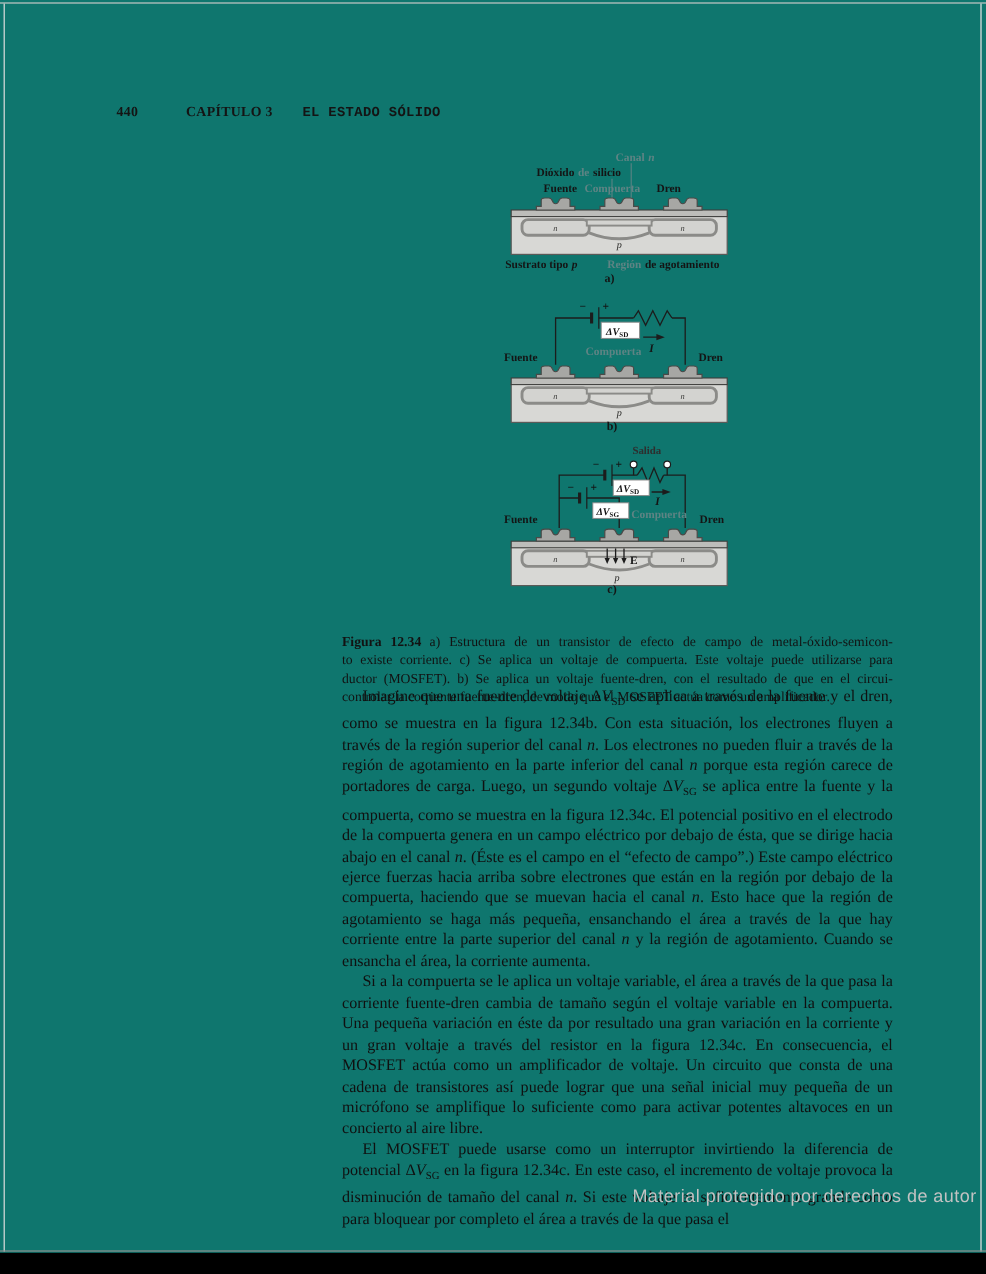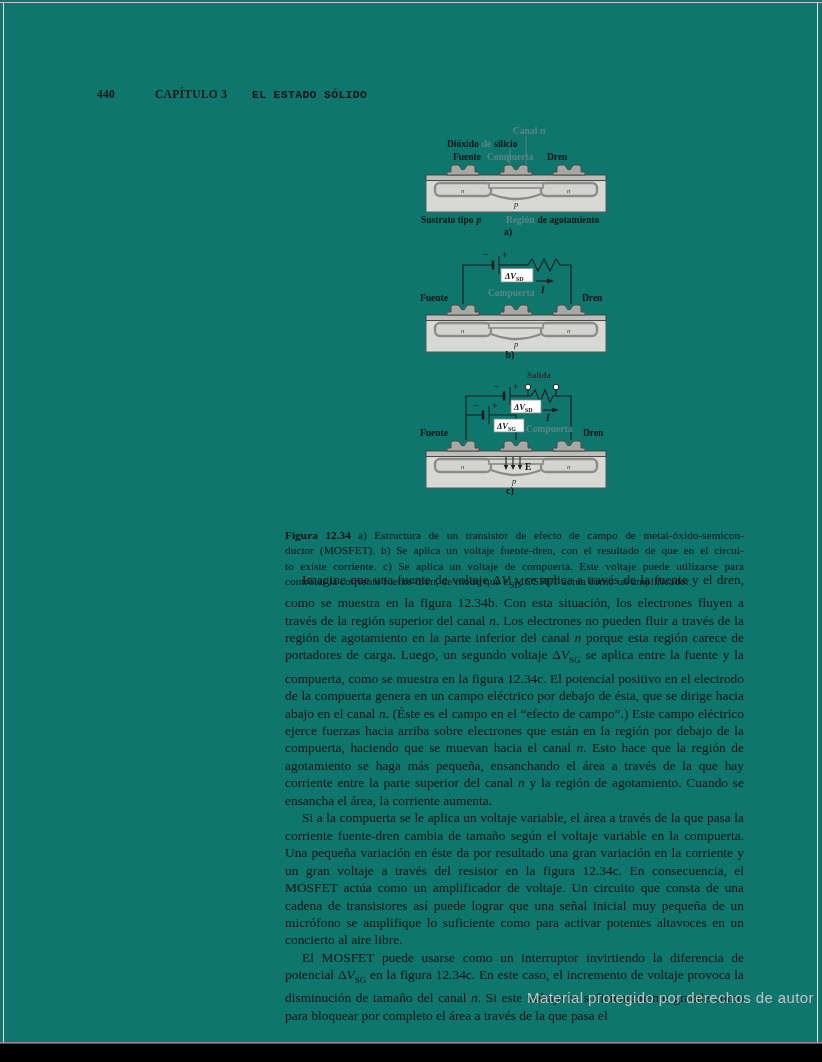--- a/index.html
+++ b/index.html
@@ -210,22 +210,22 @@
       <polygon class="arrow" points="103,104 100.8,99 105.2,99"></polygon>
       <line class="wire" x1="110" y1="91" x2="110" y2="100"></line>
       <polygon class="arrow" points="110,104 107.8,99 112.2,99"></polygon>
     </g>
     <text class="elab" x="115" y="104">E</text>
     <text class="tag" x="100" y="128" text-anchor="middle">c)</text>
   </svg>
 
   <div class="caption">
     <div class="cap-line"><span class="cap-bold">Figura 12.34</span><span>a) Estructura de un transistor de efecto de campo de metal-óxido-semicon-</span></div>
+    <div class="cap-line">to existe corriente. c) Se aplica un voltaje de compuerta. Este voltaje puede utilizarse para</div>
     <div class="cap-line">ductor (MOSFET). b) Se aplica un voltaje fuente-dren, con el resultado de que en el circui-</div>
-    <div class="cap-line">to existe corriente. c) Se aplica un voltaje de compuerta. Este voltaje puede utilizarse para</div>
     <div class="cap-line last">controlar la corriente fuente-dren, de modo que el MOSFET actúa como un amplificador.</div>
   </div>
 
   <div class="body-text">
     <p>Imagine que una fuente de voltaje Δ<i>V</i><sub>SD</sub> se aplica a través de la fuente y el dren, como se muestra en la figura 12.34b. Con esta situación, los electrones fluyen a través de la región superior del canal <i>n</i>. Los electrones no pueden fluir a través de la región de agotamiento en la parte inferior del canal <i>n</i> porque esta región carece de portadores de carga. Luego, un segundo voltaje Δ<i>V</i><sub>SG</sub> se aplica entre la fuente y la compuerta, como se muestra en la figura 12.34c. El potencial positivo en el electrodo de la compuerta genera en un campo eléctrico por debajo de ésta, que se dirige hacia abajo en el canal <i>n</i>. (Éste es el campo en el “efecto de campo”.) Este campo eléctrico ejerce fuerzas hacia arriba sobre electrones que están en la región por debajo de la compuerta, haciendo que se muevan hacia el canal <i>n</i>. Esto hace que la región de agotamiento se haga más pequeña, ensanchando el área a través de la que hay corriente entre la parte superior del canal <i>n</i> y la región de agotamiento. Cuando se ensancha el área, la corriente aumenta.</p>
     <p>Si a la compuerta se le aplica un voltaje variable, el área a través de la que pasa la corriente fuente-dren cambia de tamaño según el voltaje variable en la compuerta. Una pequeña variación en éste da por resultado una gran variación en la corriente y un gran voltaje a través del resistor en la figura 12.34c. En consecuencia, el MOSFET actúa como un amplificador de voltaje. Un circuito que consta de una cadena de transistores así puede lograr que una señal inicial muy pequeña de un micrófono se amplifique lo suficiente como para activar potentes altavoces en un concierto al aire libre.</p>
     <p>El MOSFET puede usarse como un interruptor invirtiendo la diferencia de potencial Δ<i>V</i><sub>SG</sub> en la figura 12.34c. En este caso, el incremento de voltaje provoca la disminución de tamaño del canal <i>n</i>. Si este voltaje es suficientemente grande como para bloquear por completo el área a través de la que pasa el</p>
   </div>
 
   <div class="watermark">Material protegido por derechos de autor</div>

